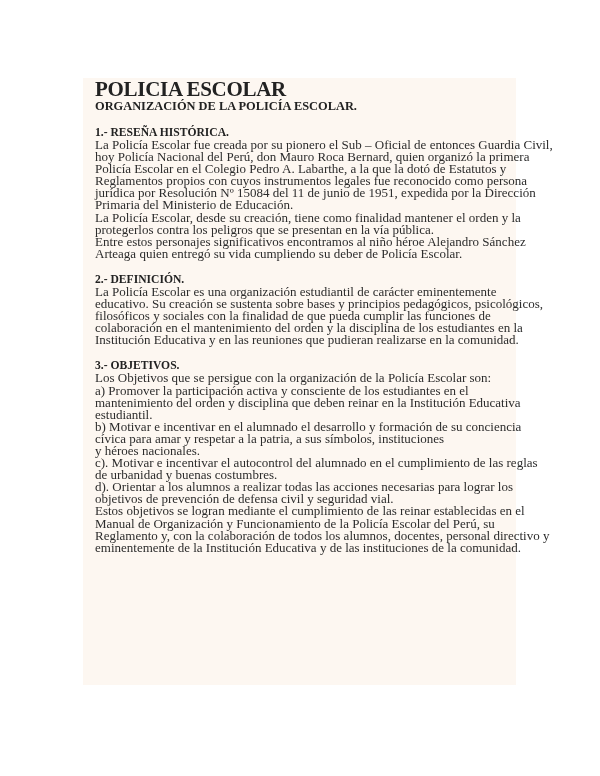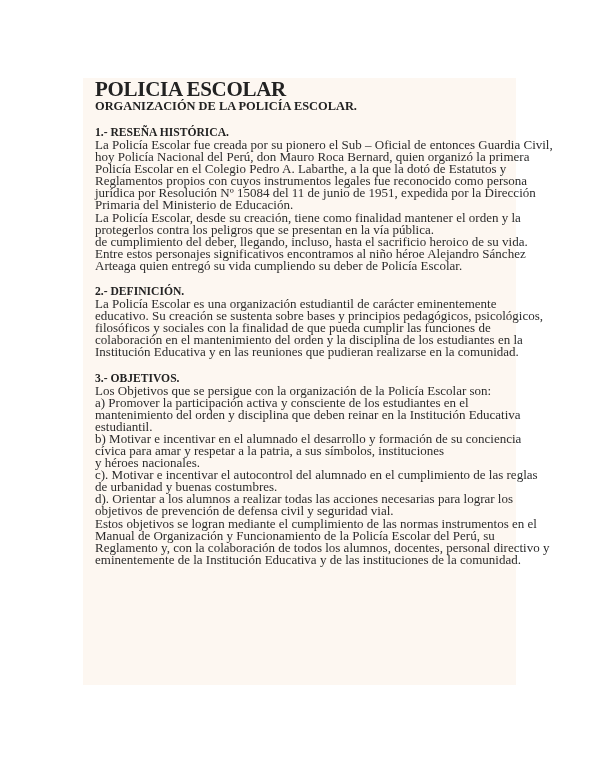--- a/index.html
+++ b/index.html
@@ -78,21 +78,20 @@
   <section>
     <h3 class="section-heading">1.- RESEÑA HISTÓRICA.</h3>
     <p class="para">La Policía Escolar fue creada por su pionero el Sub – Oficial de entonces Guardia Civil,</p>
     <p class="para">hoy Policía Nacional del Perú, don Mauro Roca Bernard, quien organizó la primera</p>
     <p class="para">Policía Escolar en el Colegio Pedro A. Labarthe, a la que la dotó de Estatutos y</p>
     <p class="para">Reglamentos propios con cuyos instrumentos legales fue reconocido como persona</p>
     <p class="para">jurídica por Resolución Nº 15084 del 11 de junio de 1951, expedida por la Dirección</p>
     <p class="para">Primaria del Ministerio de Educación.</p>
     <p class="para">La Policía Escolar, desde su creación, tiene como finalidad mantener el orden y la</p>
     <p class="para">protegerlos contra los peligros que se presentan en la vía pública.</p>
-    <p class="para">de cumplimiento del deber, llegando, incluso, hasta el sacrificio heroico de su vida.</p>
     <p class="para">Entre estos personajes significativos encontramos al niño héroe Alejandro Sánchez</p>
     <p class="para">Arteaga quien entregó su vida cumpliendo su deber de Policía Escolar.</p>
   </section>
 
   <div class="gap-m"></div>
 
   <section>
     <h3 class="section-heading">2.- DEFINICIÓN.</h3>
     <p class="para">La Policía Escolar es una organización estudiantil de carácter eminentemente</p>
     <p class="para">educativo. Su creación se sustenta sobre bases y principios pedagógicos, psicológicos,</p>
@@ -109,18 +108,18 @@
     <p class="para">a) Promover la participación activa y consciente de los estudiantes en el</p>
     <p class="para">mantenimiento del orden y disciplina que deben reinar en la Institución Educativa</p>
     <p class="para">estudiantil.</p>
     <p class="para">b) Motivar e incentivar en el alumnado el desarrollo y formación de su conciencia</p>
     <p class="para">cívica para amar y respetar a la patria, a sus símbolos, instituciones</p>
     <p class="para">y héroes nacionales.</p>
     <p class="para">c). Motivar e incentivar el autocontrol del alumnado en el cumplimiento de las reglas</p>
     <p class="para">de urbanidad y buenas costumbres.</p>
     <p class="para">d). Orientar a los alumnos a realizar todas las acciones necesarias para lograr los</p>
     <p class="para">objetivos de prevención de defensa civil y seguridad vial.</p>
-    <p class="para">Estos objetivos se logran mediante el cumplimiento de las normas instrumentos en el</p>
+    <p class="para">Estos objetivos se logran mediante el cumplimiento de las reinar establecidas en el</p>
     <p class="para">Manual de Organización y Funcionamiento de la Policía Escolar del Perú, su</p>
     <p class="para">Reglamento y, con la colaboración de todos los alumnos, docentes, personal directivo y</p>
     <p class="para">eminentemente de la Institución Educativa y de las instituciones de la comunidad.</p>
   </section>
 </div>
 
 </body></html>

